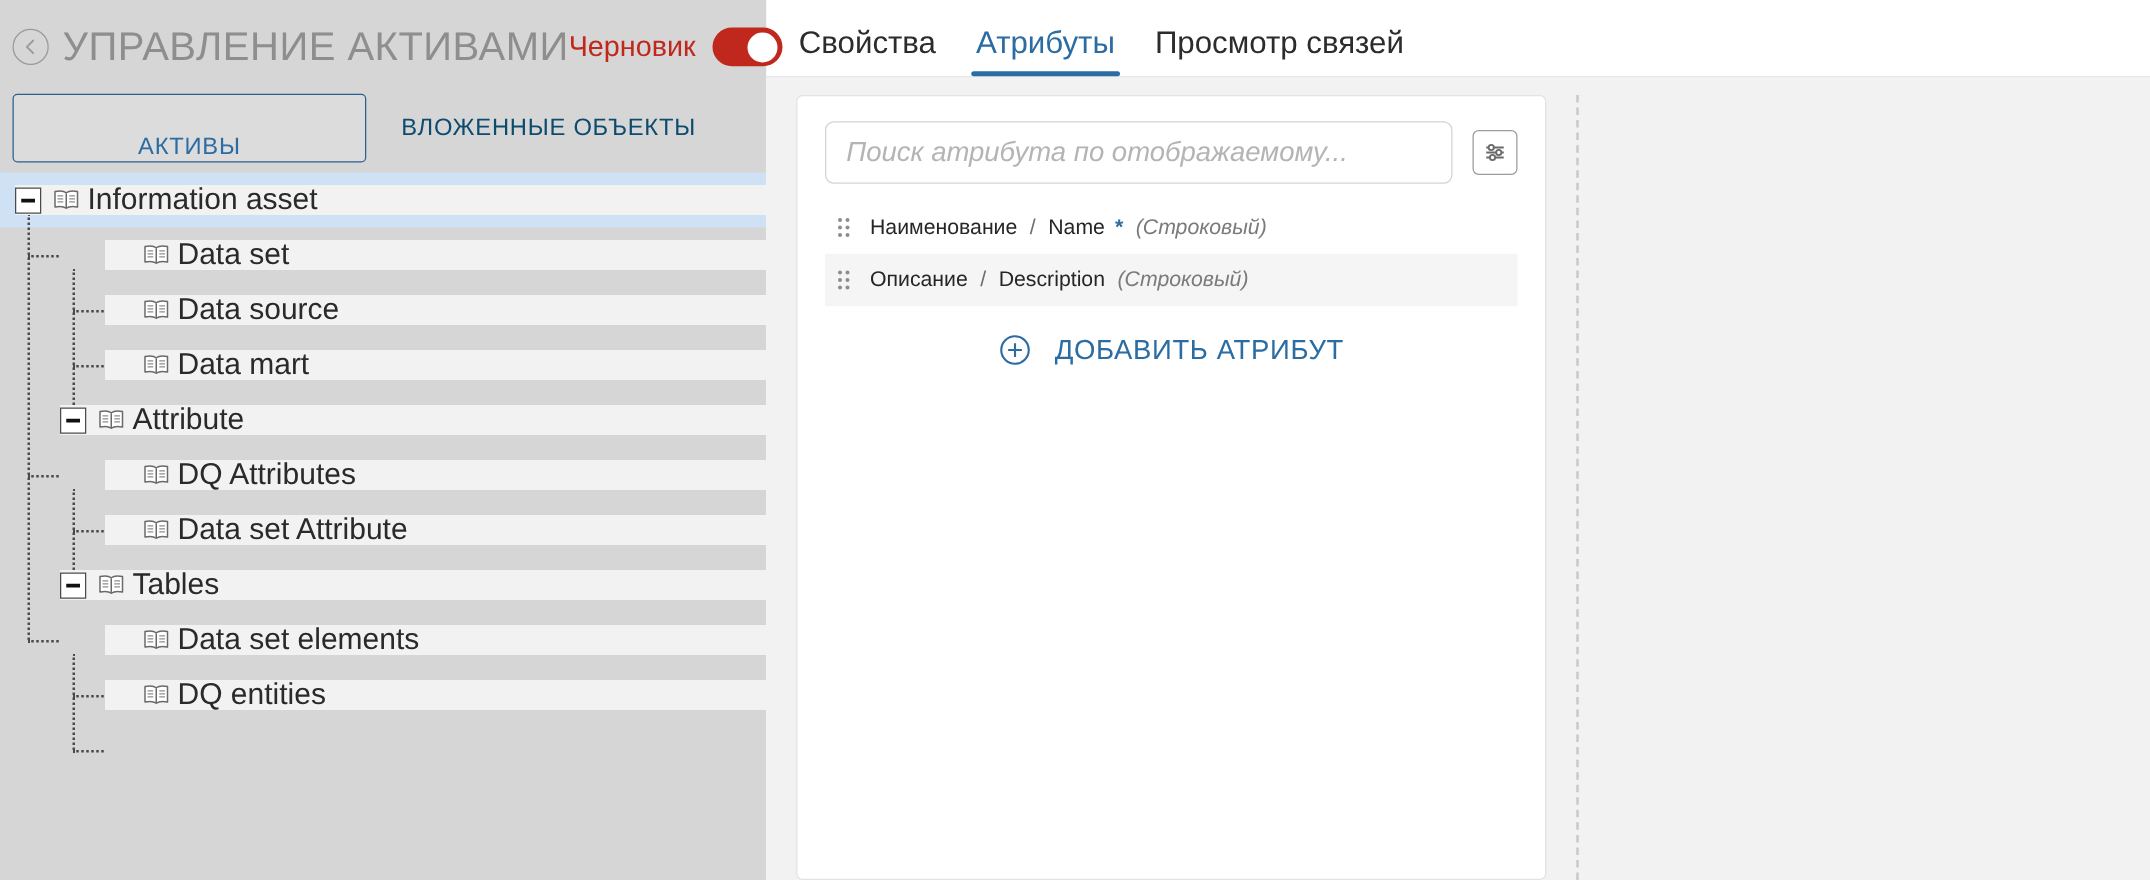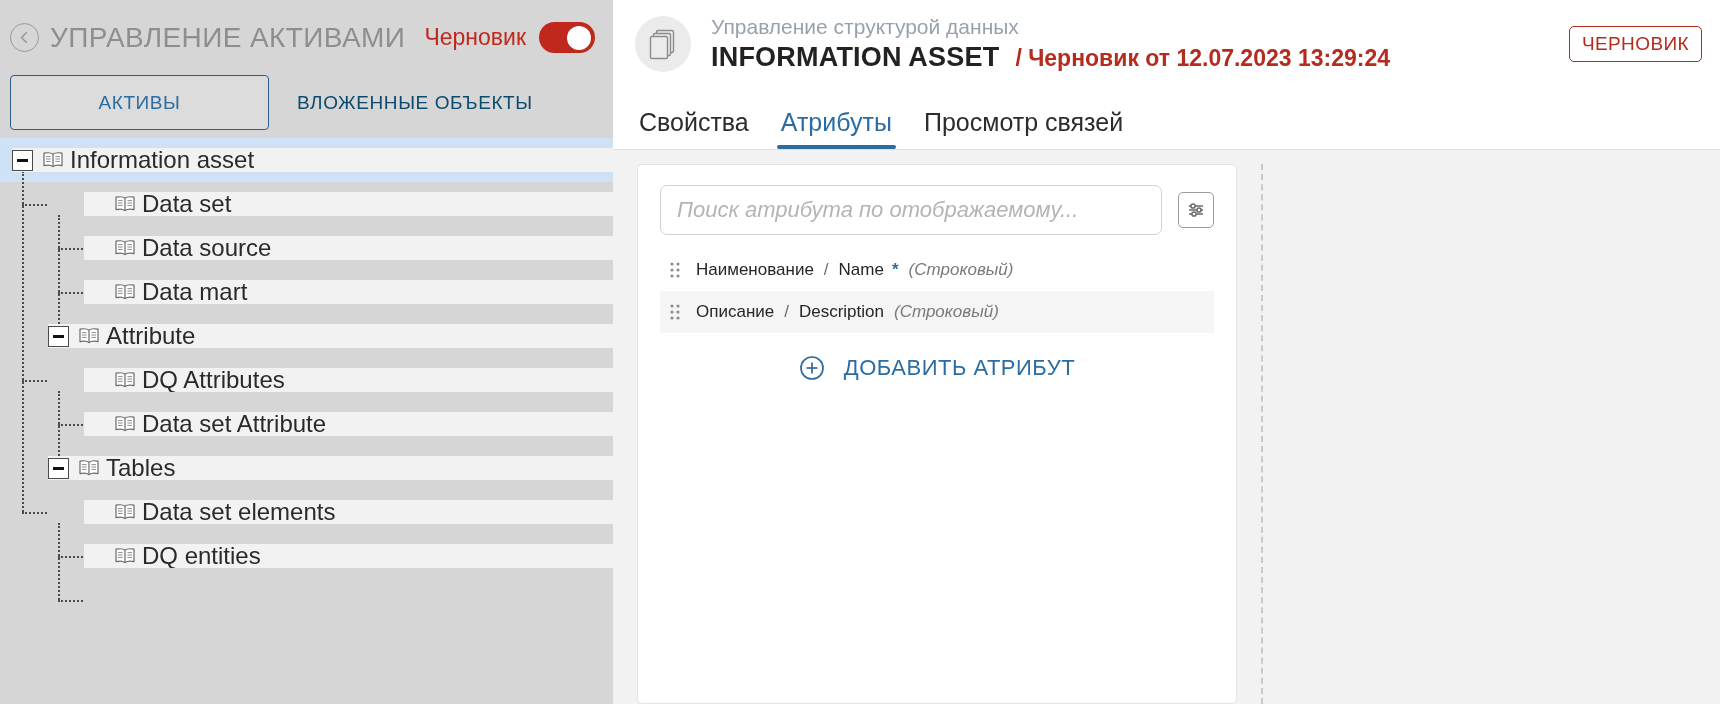--- a/index.html
+++ b/index.html
@@ -26,21 +26,21 @@
   }
   .back-circle{
     width:27px;height:27px;border-radius:50%;
     border:1.6px solid #9a9a9a;
     display:flex;align-items:center;justify-content:center;
     flex:0 0 27px;margin-right:11px;
     cursor:pointer;
   }
   .back-circle svg{display:block;}
   .sb-title{
-    font-size:28px;color:#8e8e8e;letter-spacing:.4px;
+    font-size:32px;color:#8e8e8e;letter-spacing:.4px;
     font-weight:400;white-space:nowrap;
   }
   .sb-header-right{
     margin-left:auto;display:flex;align-items:center;gap:13px;
   }
   .draft-label{
     color:#c0281d;font-size:23px;white-space:nowrap;
   }
   .toggle{
     width:56px;height:31px;border-radius:16px;background:#c0281d;
@@ -52,22 +52,22 @@
   }
 
   
   .sb-tabs{display:flex;align-items:stretch;height:55px;padding:0 10px;box-sizing:border-box;}
   .sb-tab{
     display:flex;align-items:center;justify-content:center;
     font-size:19px;letter-spacing:.6px;cursor:pointer;
     box-sizing:border-box;
   }
   .sb-tab.active{
-    width:259px;border:1.6px solid #2b5f8f;border-radius:4px;
-    color:#2b6ca3;background:#dcdcdc;
+    width:283px;border:1.6px solid #2b5f8f;border-radius:4px;
+    color:#2b6ca3;background:#dcdcdc;align-items:flex-end;
   }
   .sb-tab.inactive{
     color:#0c4a6e;padding:0 28px;
   }
 
   
   .tree{
     position:relative;
     padding-top:8px;
     height:calc(704px - 75px - 55px);
@@ -422,37 +422,20 @@
         <div class="hline" style="left: 58px; top: 294px; width: 25px;"></div>
         <div class="hline" style="left: 58px; top: 338px; width: 25px;"></div>
         <div class="vline" style="left: 58px; top: 393px; height: 77px;"></div>
         <div class="hline" style="left: 58px; top: 426px; width: 25px;"></div>
         <div class="hline" style="left: 58px; top: 470px; width: 25px;"></div>
       </div>
   </div>
 
   <div class="main">
 
-    <div class="main-header">
-      <div class="doc-icon">
-        <svg width="30" height="32" viewBox="0 0 30 32" aria-hidden="true">
-          <rect x="8.5" y="2.5" width="17" height="22" rx="1.5" fill="none" stroke="#8c8c8c" stroke-width="1.4"></rect>
-          <rect x="5.5" y="5.5" width="17" height="22" rx="1.5" fill="#ebebeb" stroke="#8c8c8c" stroke-width="1.4"></rect>
-          <rect x="2.5" y="8.5" width="17" height="22" rx="1.5" fill="#ebebeb" stroke="#8c8c8c" stroke-width="1.4"></rect>
-        </svg>
-      </div>
-      <div class="titles">
-        <div class="eyebrow">Управление структурой данных</div>
-        <div class="title-row">
-          <span class="main-title">INFORMATION ASSET</span>
-          <span class="draft-meta">/ Черновик от 12.07.2023 13:29:24</span>
-        </div>
-      </div>
-      <div class="draft-badge">ЧЕРНОВИК</div>
-    </div>
 
     <div class="tabbar" id="tabbar">
         <div class="tab">Свойства</div>
         <div class="tab active">Атрибуты</div>
         <div class="tab">Просмотр связей</div>
       </div>
 
     <div class="content">
       <div class="panel-right-dash"></div>
       <div class="panel-wrap">

